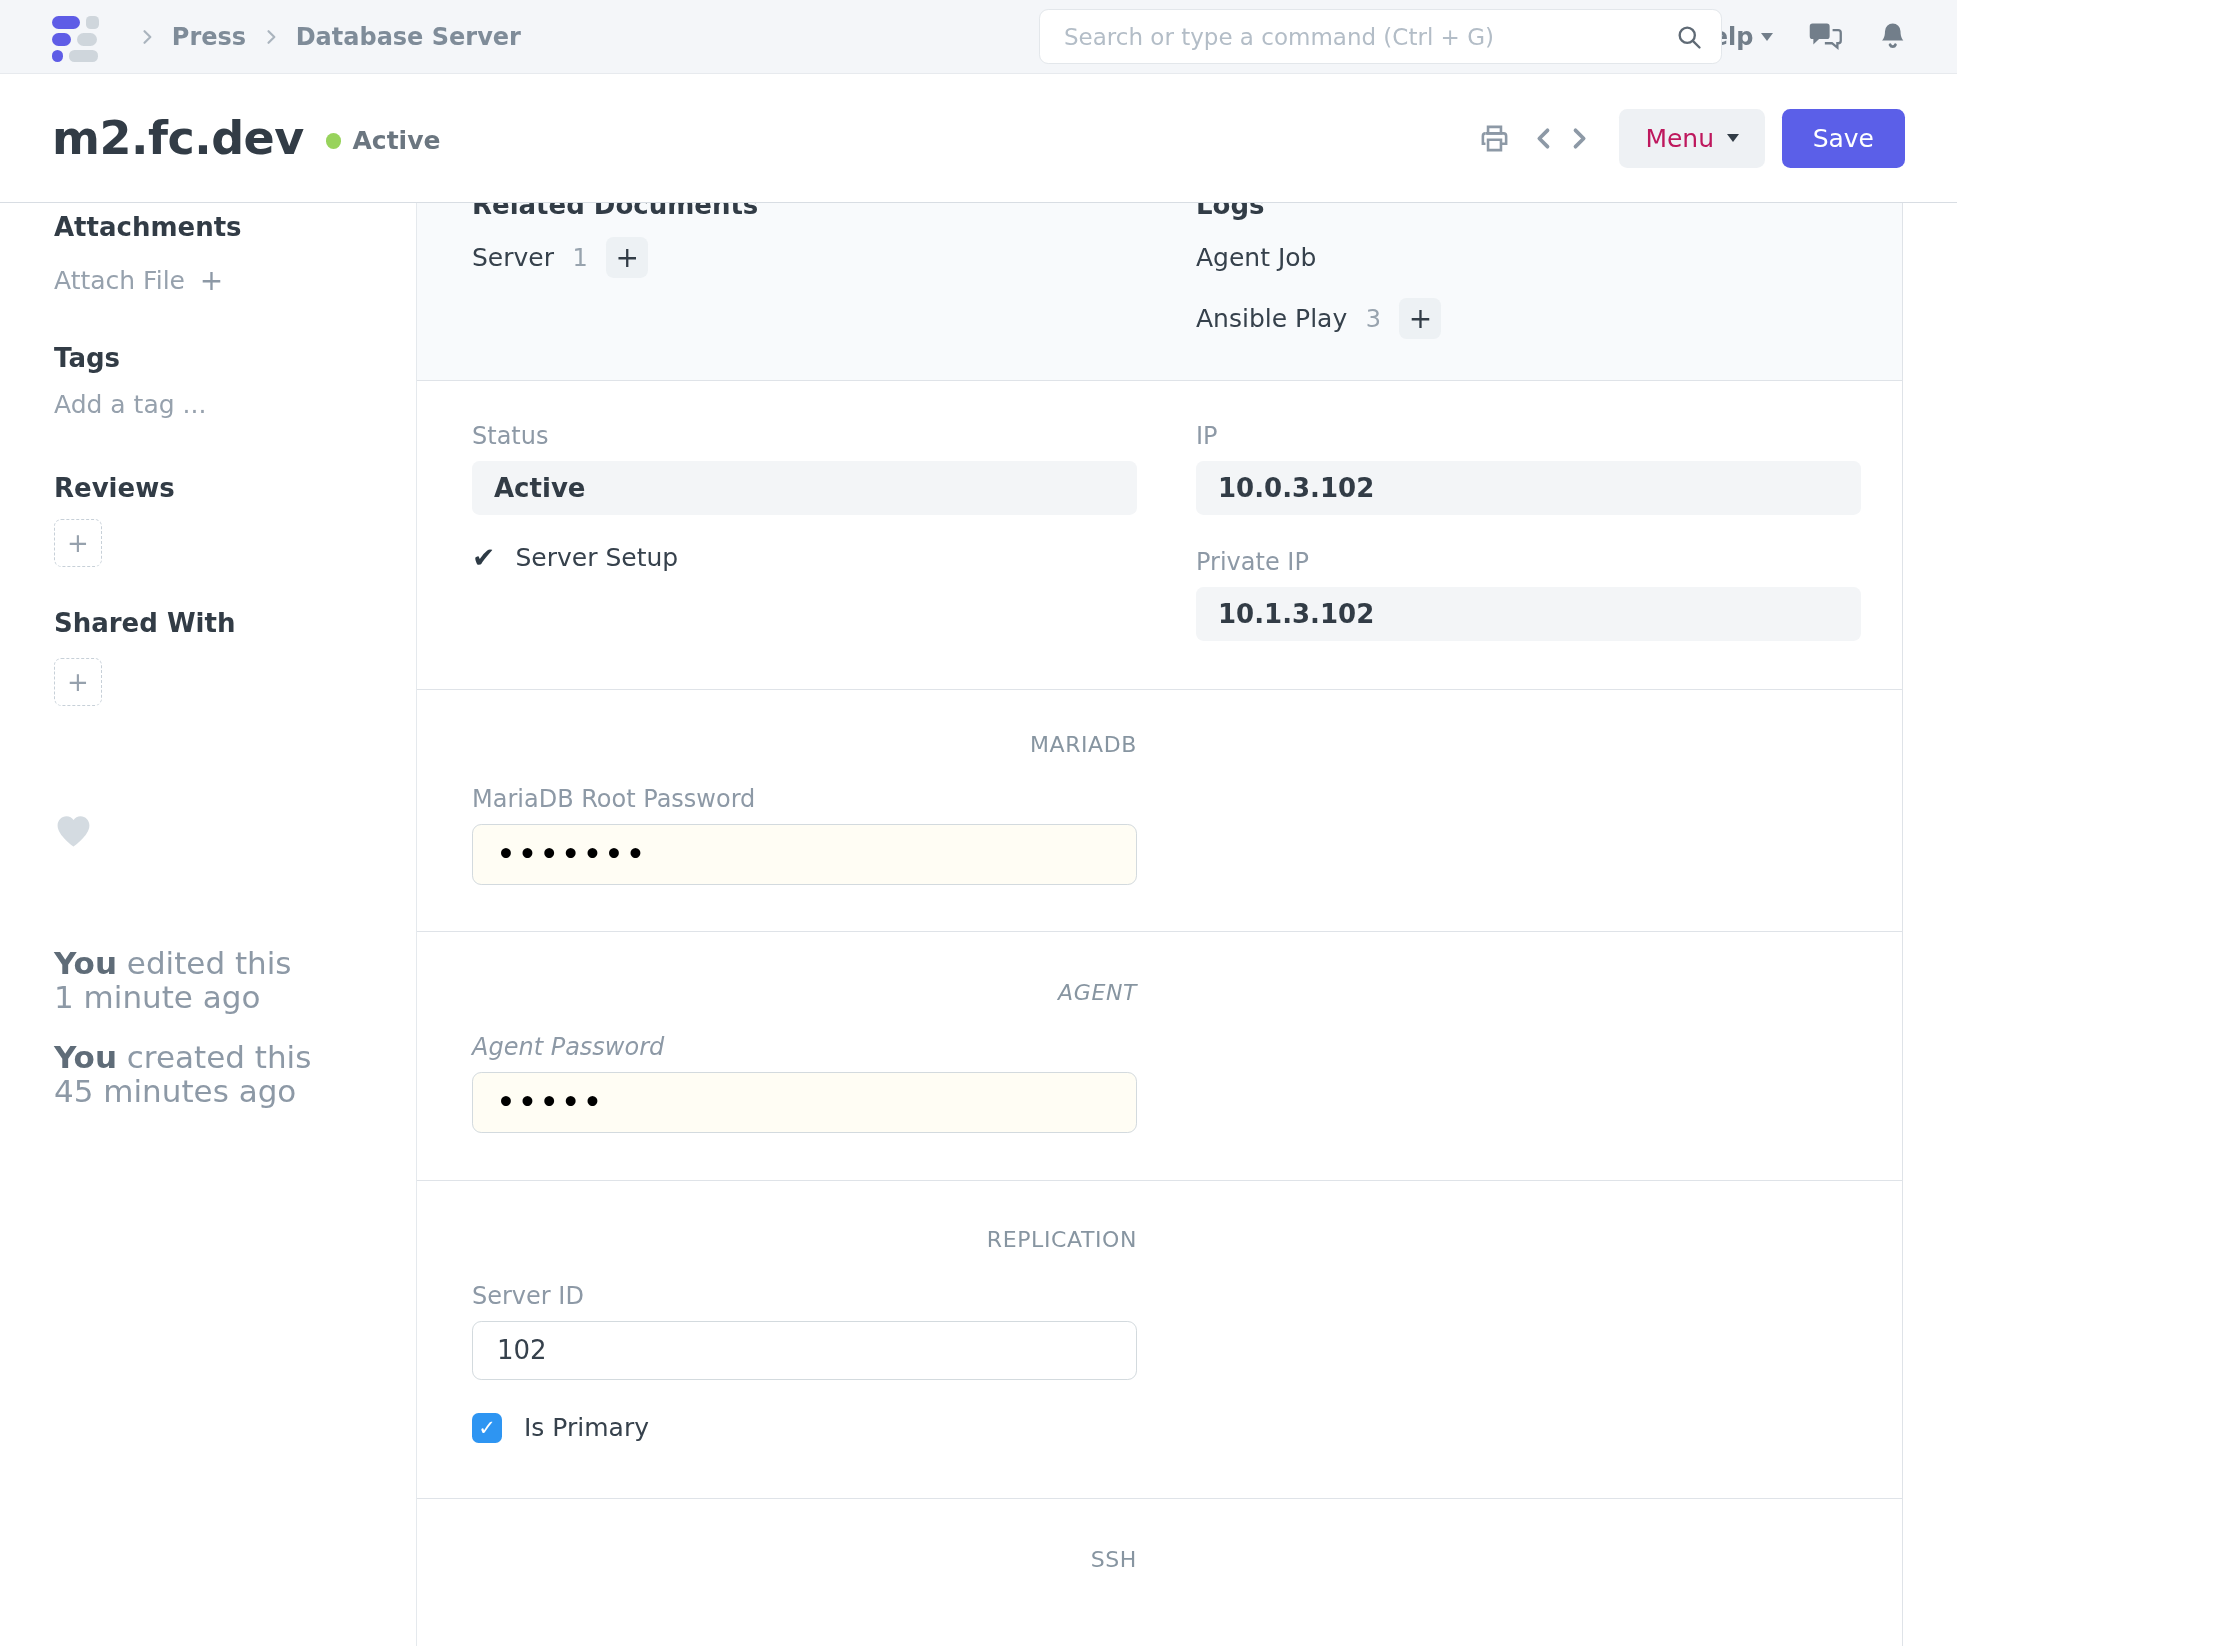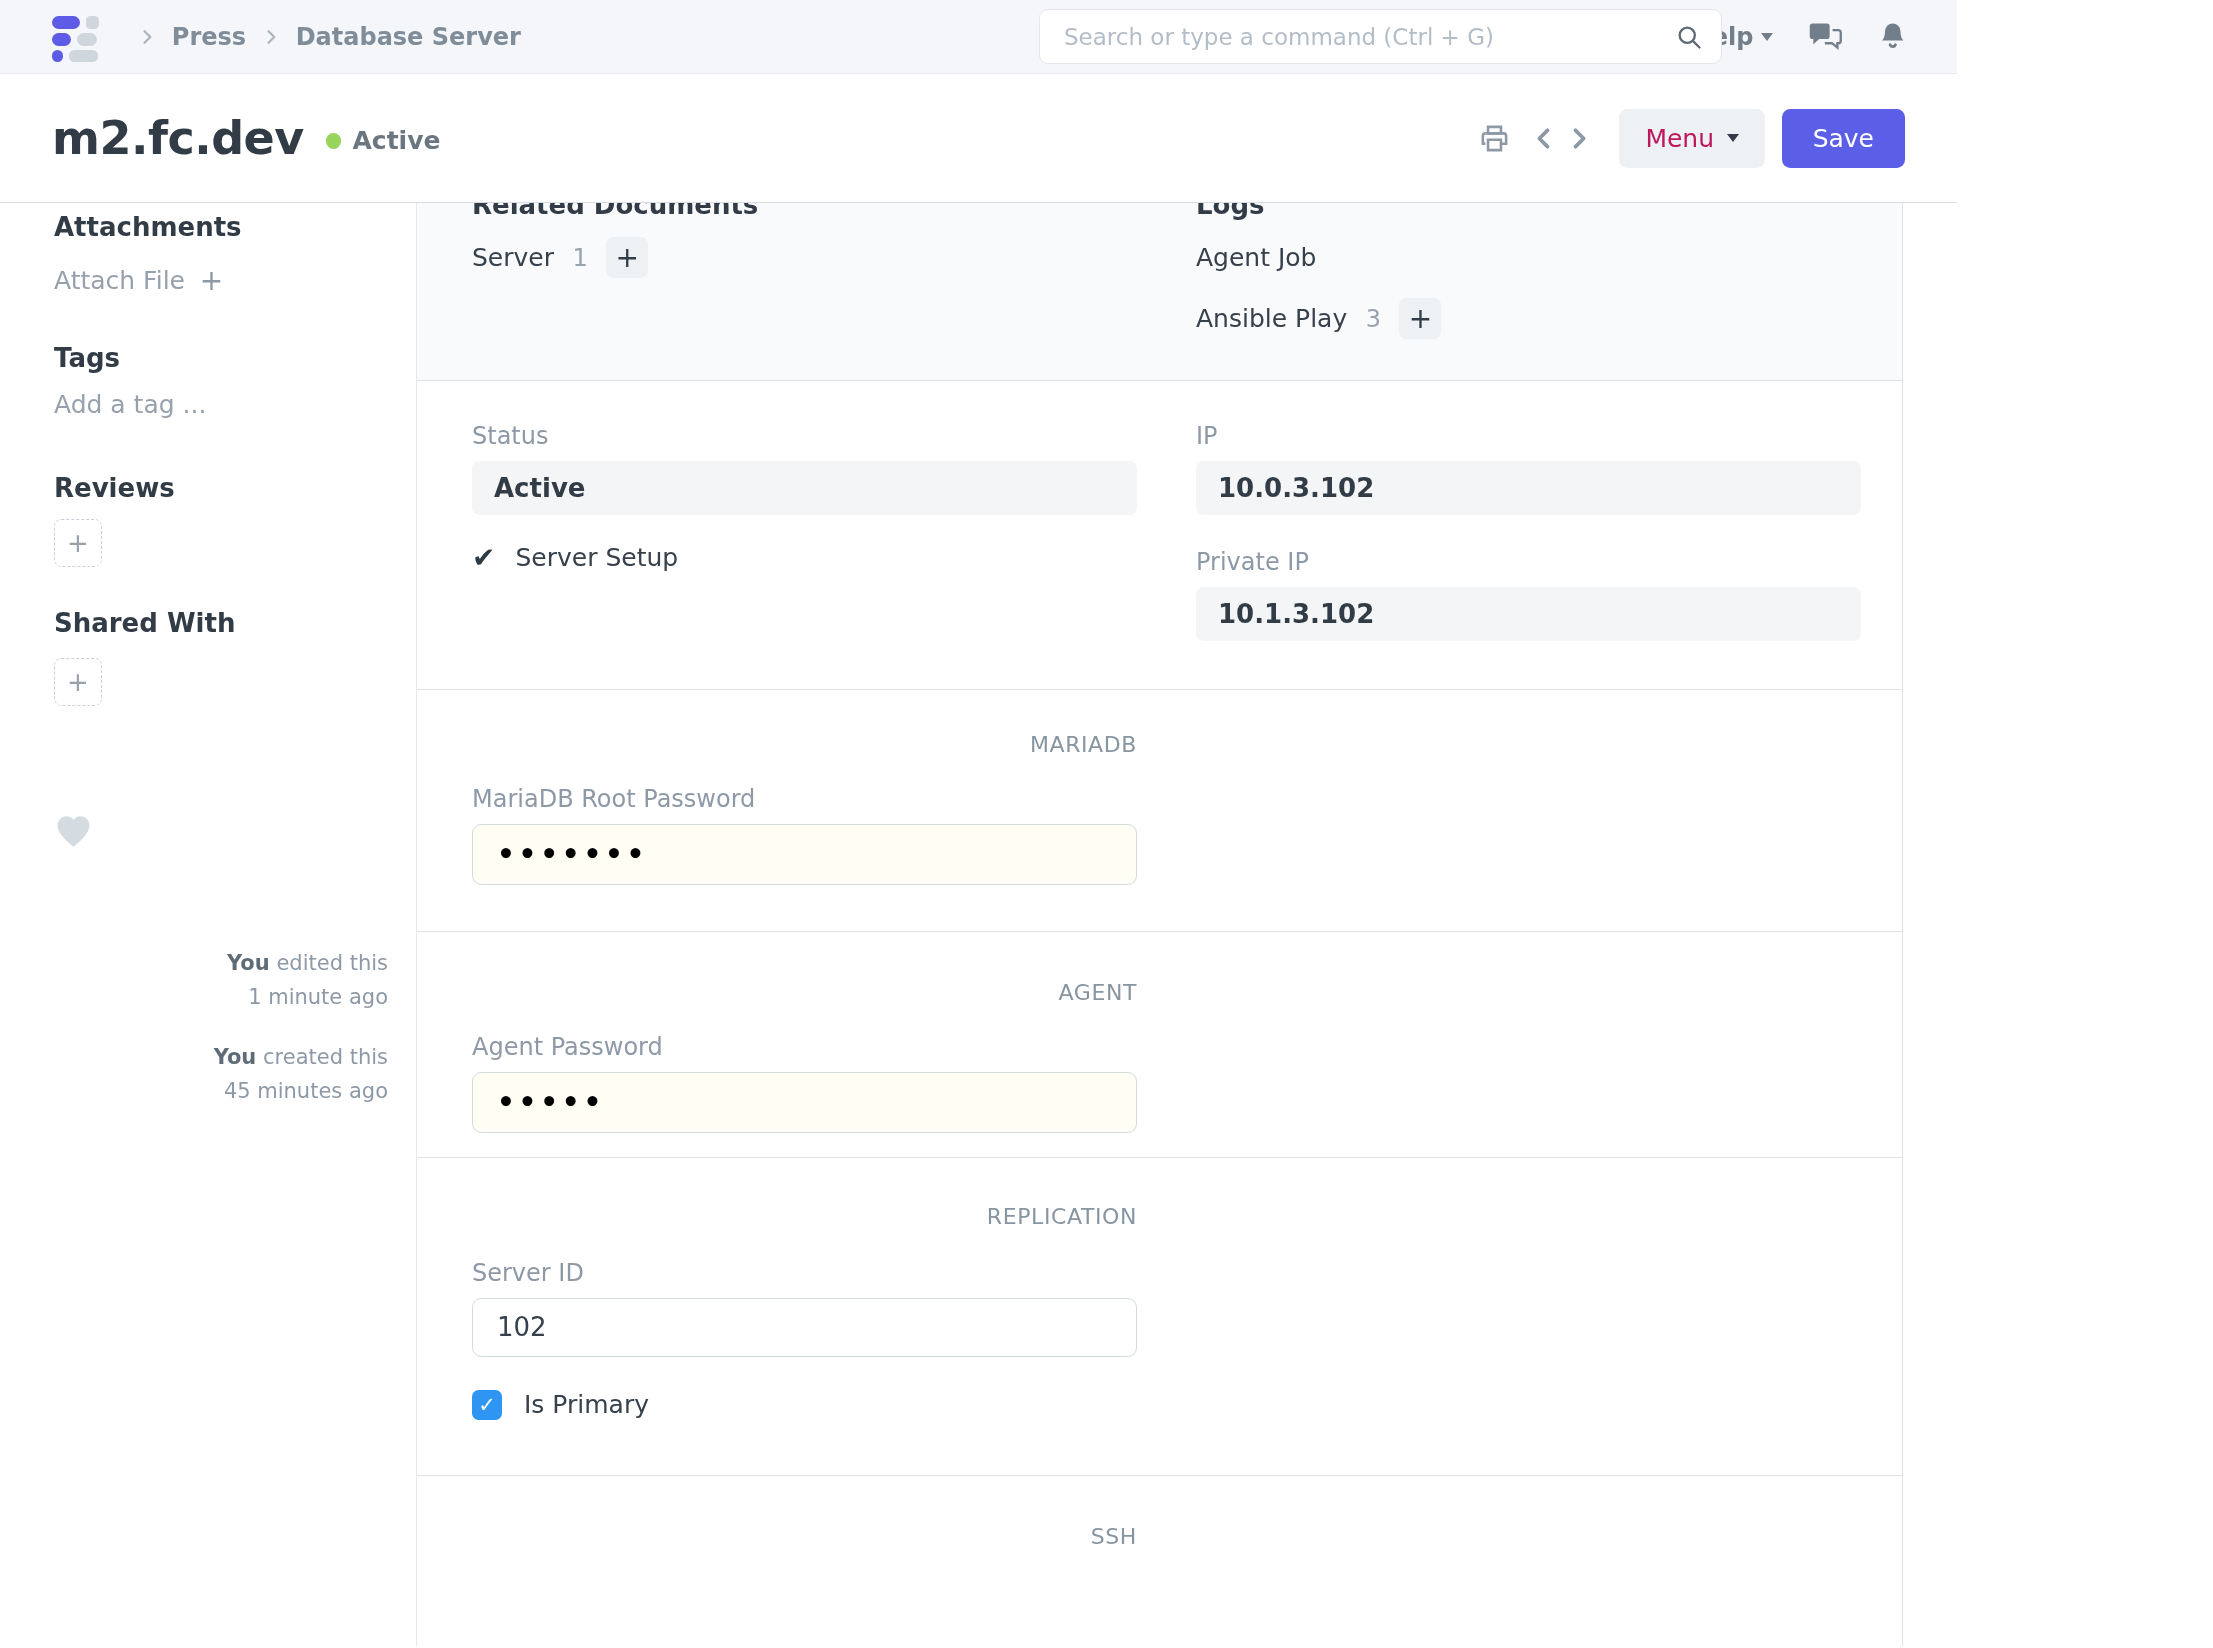--- a/index.html
+++ b/index.html
@@ -84,21 +84,21 @@
   .mt-reviews { margin-top:54px; }
   .dash-add {
     margin-top:16.6px; width:48px; height:48px; border:1.8px dashed #c7d0d8; border-radius:7.4px;
     display:flex; align-items:center; justify-content:center;
     font-size:26px; color:#96a1ad; cursor:pointer; background:#fff;
   }
   .mt-shared { margin-top:41px; }
   .dash-add-2 { margin-top:20px; }
   .heart-wrap { margin-top:107px; cursor:pointer; width:41px; }
   .heart-icon { color:#d4dbe1; display:flex; }
-  .meta-block { margin-top:98px; font-size:21px; color:#8d99a6; line-height:34px;text-align:right; }
+  .meta-block { margin-top:98px; font-size:31px; color:#8d99a6; line-height:34px; }
   .meta-block.second { margin-top:26px; }
   .meta-who { font-weight:700; color:#5f6c78; }
 
   .form-area { flex:1; margin-right:54px; border-right:1.8px solid #dfe3e8; overflow:hidden; }
   .fsection { border-bottom:1.8px solid #dfe3e8; padding-left:55px; padding-right:41px; }
   .grid2 { display:grid; grid-template-columns:1fr 1fr; column-gap:59px; }
 
   
   .sec-dashboard { height:178px; background:#f8fafc; overflow:hidden; }
   .dash-heading { margin-top:-13px; font-size:26px; font-weight:700; color:#323c46; }
@@ -132,21 +132,21 @@
   .section-heading { font-size:22px; color:#8795a1; letter-spacing:0.6px;text-align:right; }
 
   .sec-status { padding-top:41px; padding-bottom:48px; }
   .check-row { margin-top:26px; display:flex; align-items:center; gap:20px; cursor:pointer; }
   .check-glyph { font-size:28px; color:#2d3a45; font-weight:700; }
   .check-label { font-size:25px; color:#36414c; }
   .field-gap { margin-top:33px; }
 
   .sec-mariadb { padding-top:42px; padding-bottom:46px; }
   .pw-label { margin-top:28px; }
-  .sec-agent { padding-top:48px; padding-bottom:24px; }
+  .sec-agent { padding-top:48px; padding-bottom:47px;font-style:italic; }
   .sec-repl { padding-top:46px; padding-bottom:55px; }
   .id-label { margin-top:29.5px; }
   .checkbox-row { margin-top:33px; display:flex; align-items:center; gap:22px; cursor:pointer; }
   .checkbox-on {
     width:30px; height:30px; background:#2e95f2; border-radius:6.5px;
     display:flex; align-items:center; justify-content:center;
     color:#fff; font-size:21px; font-weight:700;
   }
   .sec-ssh { padding-top:48px; height:203px; border-bottom:none; }
 </style>

